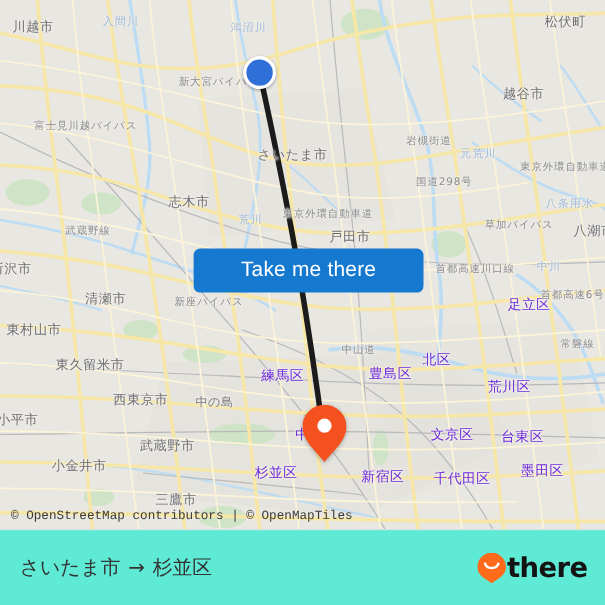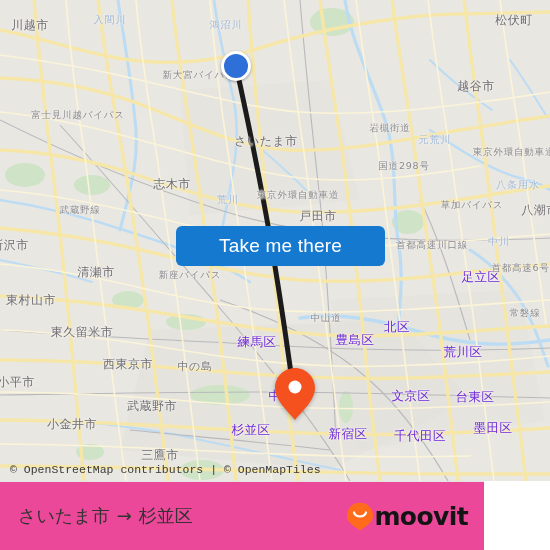--- a/index.html
+++ b/index.html
@@ -75,22 +75,22 @@
     color: #3a3a3a;
     padding-left: 10px;
     line-height: 23px;
     font-family: Liberation Mono, monospace;
     background: transparent;
   }
 
   
   #footer {
     position: absolute; left: 0; top: 481px;
-    width: 484px; height: 69px;
-    background: #ec4899;
+    width: 550px; height: 69px;
+    background: #5eead4;
     border-top: 1px solid #e3e3e3;
   }
   #trip-summary {
     position: absolute; left: 18px; top: 50%;
     transform: translateY(-50%);
     font-size: 18px;
     color: #333333;
     font-family: "DejaVu Sans", sans-serif;
     white-space: nowrap;
   }
@@ -270,17 +270,17 @@
   <div id="footer">
     <div id="trip-summary">
       <span>さいたま市</span><span class="arrow">→</span><span>杉並区</span>
     </div>
 
     <div id="brand-logo">
       <svg width="26" height="28" viewBox="0 0 26 28">
         <path d="M13 0 C5.8 0 0 5.8 0 13 C0 21.5 9.2 24.4 13 28 C16.8 24.4 26 21.5 26 13 C26 5.8 20.2 0 13 0 Z" fill="#ff6b1a"></path>
         <path d="M7 10 C8.6 15.2 17.4 15.2 19 10" stroke="#ffffff" stroke-width="2.3" fill="none" stroke-linecap="round"></path>
       </svg>
-      <span id="brand-wordmark">moovit</span>
+      <span id="brand-wordmark">there</span>
     </div>
   </div>
 
 </div>
 
 </body></html>

